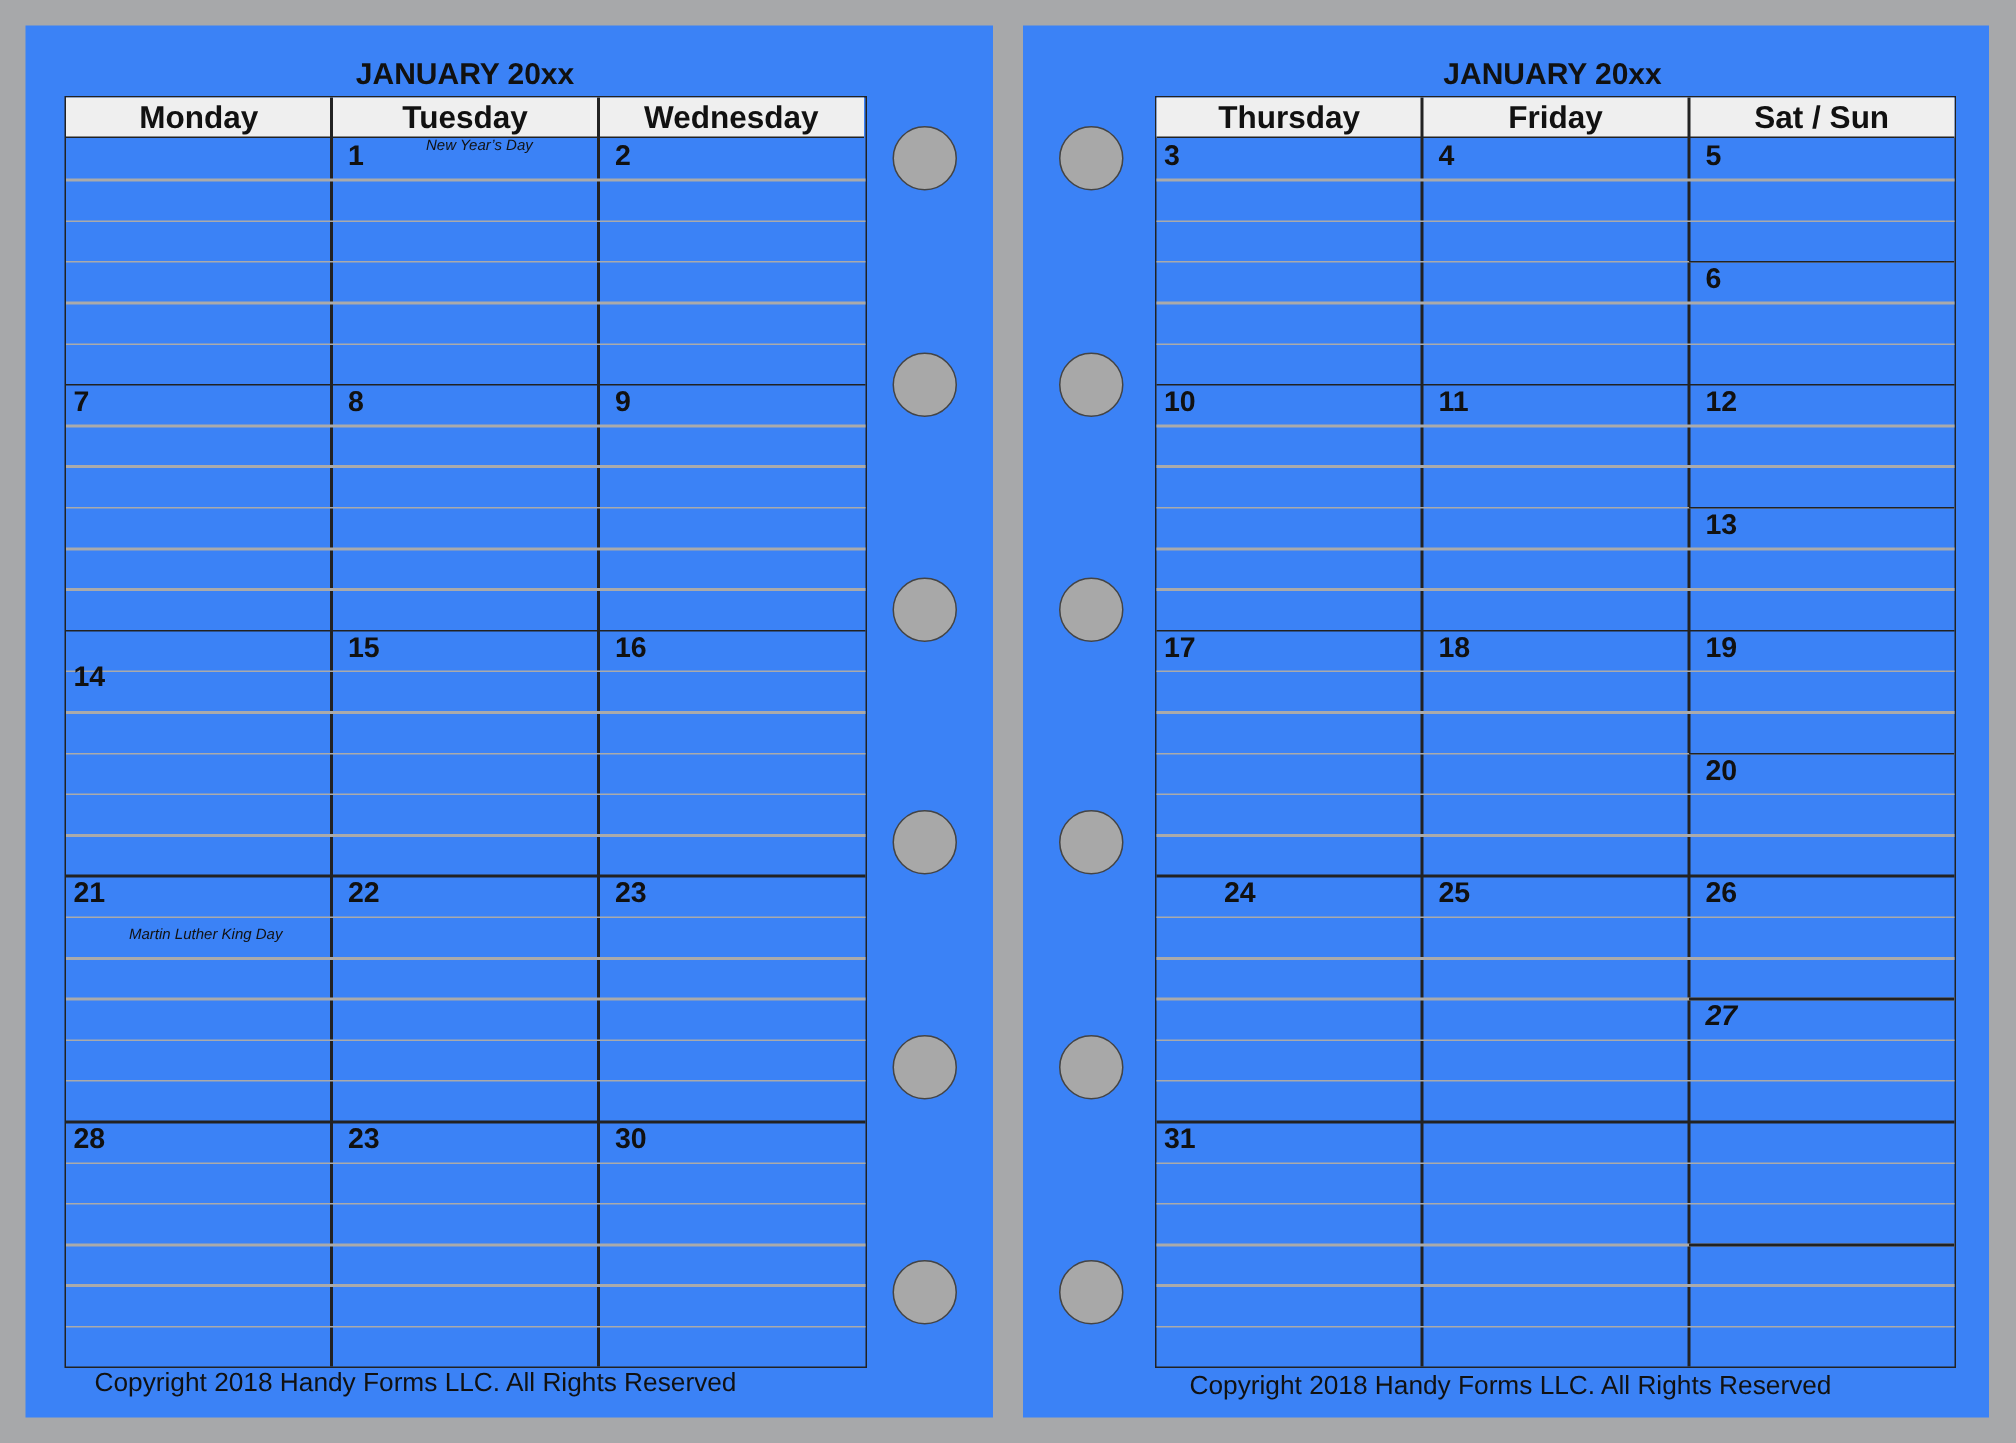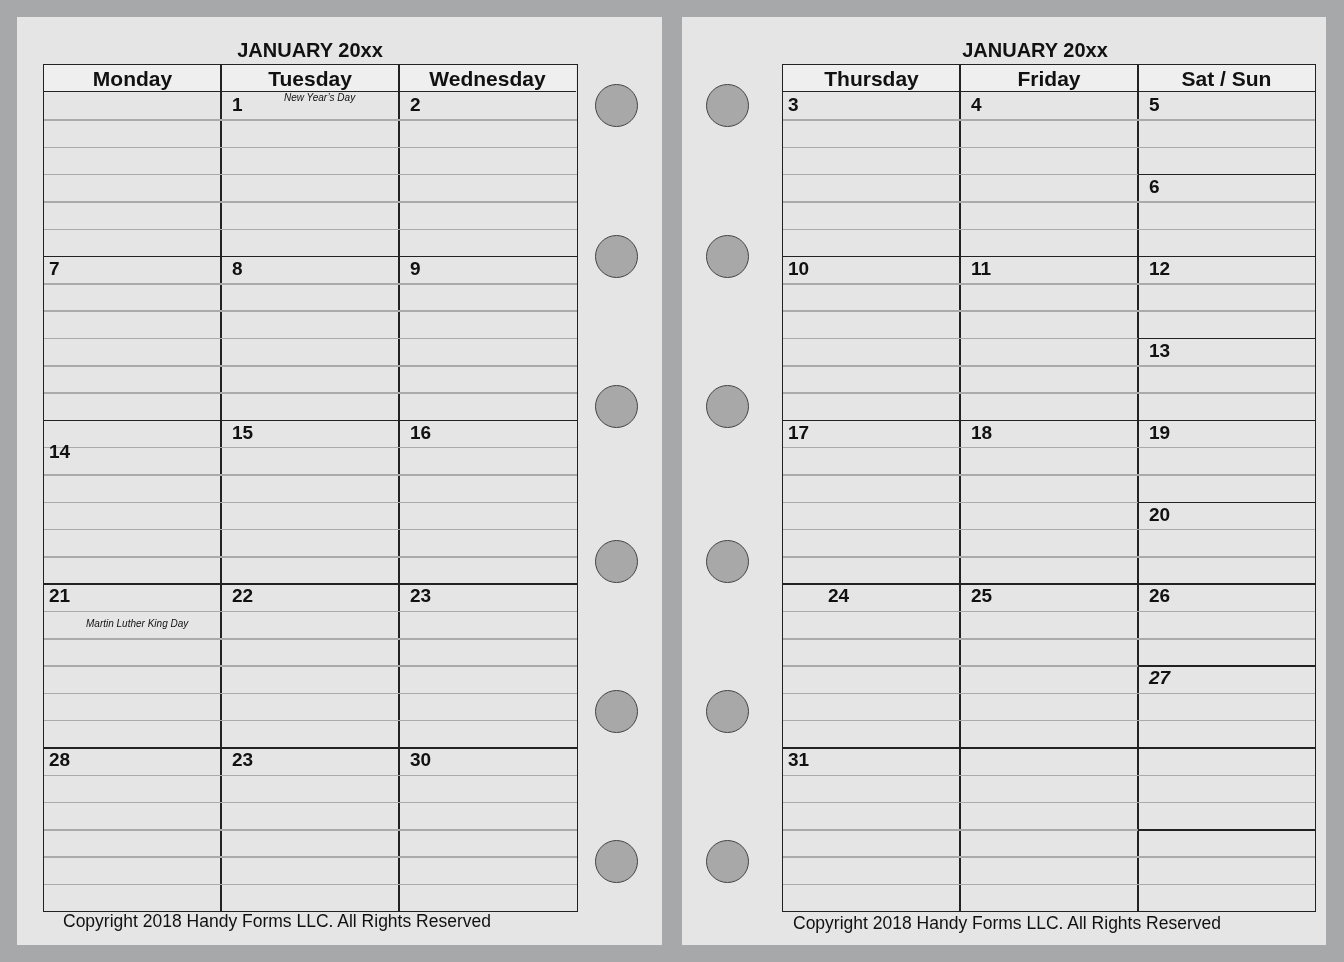--- a/index.html
+++ b/index.html
@@ -1,17 +1,17 @@
 <!DOCTYPE html>
 <html><head>
 <meta charset="utf-8">
 <style>
   html,body{margin:0;padding:0;}
   body{width:1344px;height:962px;background:#a7a8aa;position:relative;overflow:hidden;font-family:"Liberation Sans",sans-serif;}
-  .page{position:absolute;top:17px;height:928px;background:#e5e5e5;}
+  .page{position:absolute;top:17px;height:928px;background:#3b82f6;}
   .page.left{left:17px;width:645px;}
   .page.right{left:682px;width:644px;}
   .title{position:absolute;top:22px;font-weight:bold;font-size:20px;color:#111;text-align:center;}
   .grid{position:absolute;border:1.5px solid #222;box-sizing:border-box;}
   .hdr{position:absolute;top:0;height:27px;background:#efefef;border-bottom:1.5px solid #222;box-sizing:border-box;font-weight:bold;font-size:21px;text-align:center;line-height:28px;color:#111;}
   .vline{position:absolute;top:0;bottom:0;width:1.5px;background:#222;}
   .hline{position:absolute;height:1.5px;background:#aaa;}
   .hline.dark{background:#222;}
   .daynum{position:absolute;font-weight:bold;font-size:19px;color:#111;}
   .holiday{position:absolute;font-style:italic;font-size:10px;color:#111;}
@@ -74,21 +74,21 @@
       <div class="daynum" style="left: 188px; top: 684.2px;">23</div>
       <div class="daynum" style="left: 366px; top: 684.2px;">30</div>
       <div class="holiday" style="left: 240px; top: 27px;">New Year’s Day</div>
       <div class="holiday" style="left: 42px; top: 517.4px; margin-top: 36px;">Martin Luther King Day</div>
     </div>
   <div class="copyright" style="left:46px;top:894px;">Copyright 2018 Handy Forms LLC. All Rights Reserved</div>
 </div>
 
 <div class="page right">
   <div class="title" style="left:86px;width:534px;">JANUARY 20xx</div>
-  <div class="grid" id="rgrid" style="left:100px;top:47px;width:534px;height:848px;">
+  <div class="grid" id="rgrid" style="left:88px;top:47px;width:534px;height:848px;">
     <div class="hdr" style="left:0;width:177px;">Thursday</div>
     <div class="hdr" style="left:177px;width:178px;">Friday</div>
     <div class="hdr" style="left:355px;width:177px;">Sat / Sun</div>
   <div class="vline" style="left: 176px;"></div>
       <div class="vline" style="left: 354px;"></div>
       <div class="hline" style="top: 54.3px; left: 0px; right: 0px;"></div>
       <div class="hline" style="top: 81.6px; left: 0px; right: 0px;"></div>
       <div class="hline" style="top: 108.9px; left: 0px; right: 0px;"></div>
       <div class="hline dark" style="top: 108.9px; left: 355px; right: 0px;"></div>
       <div class="hline" style="top: 136.2px; left: 0px; right: 0px;"></div>

